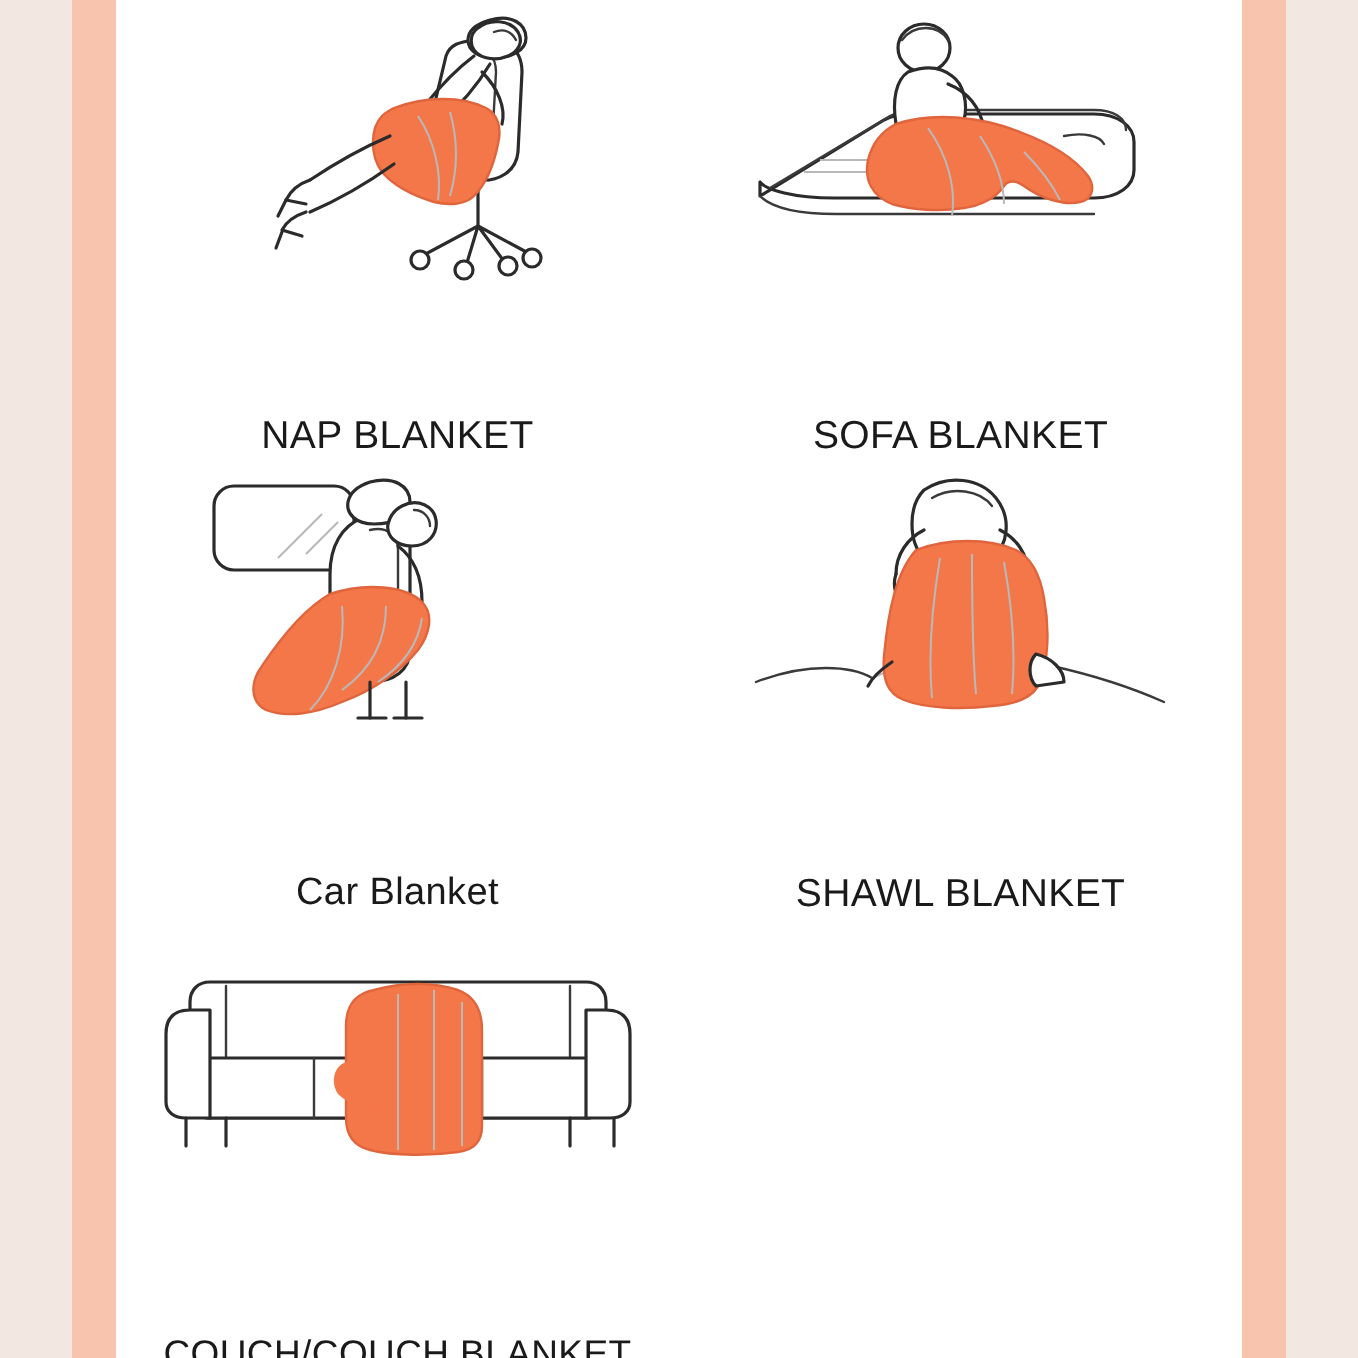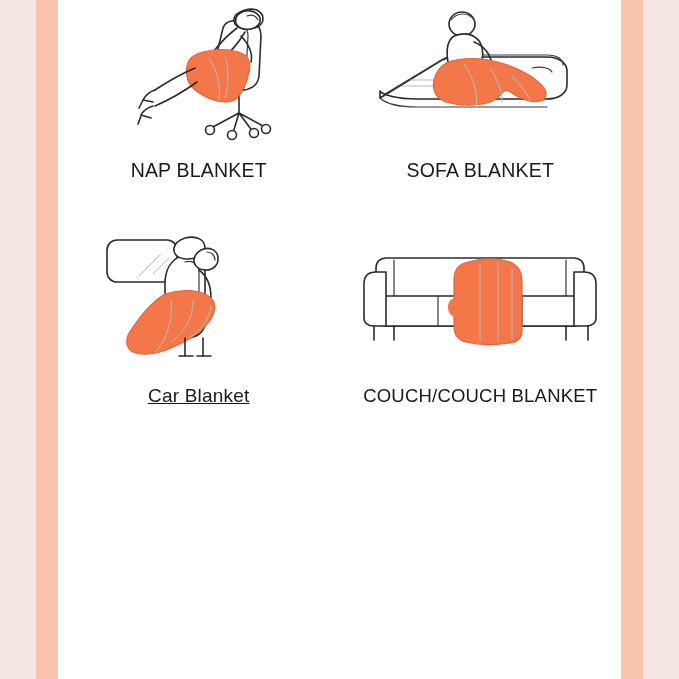--- a/index.html
+++ b/index.html
@@ -55,36 +55,37 @@
     grid-template-rows: 1fr 1fr 1fr;
   }
   .cell {
     position: relative;
     display: flex;
     flex-direction: column;
     align-items: center;
     justify-content: flex-start;
     padding-top: 6px;
     box-sizing: border-box;
+    gap: 48px;
   }
   .art {
     width: 260px;
     height: 150px;
     display: block;
   }
   .caption {
     margin-top: 4px;
     font-size: 19.5px;
     color: #1a1a1a;
     letter-spacing: 0.2px;
     text-align: center;
     line-height: 1.1;
     white-space: nowrap;
   }
-  .caption.mixed { font-size: 19px; text-decoration: underline; }
+  .caption.mixed { font-size: 19px; }
   .caption.small { font-size: 18.5px; }
 
   
   svg .ink   { fill: none; stroke: #2b2b2b; stroke-width: 1.6; stroke-linecap: round; stroke-linejoin: round; }
   svg .inkthin { fill: none; stroke: #3a3a3a; stroke-width: 1.2; stroke-linecap: round; stroke-linejoin: round; }
   svg .fab   { fill: #f4774a; stroke: #e0653c; stroke-width: 1.2; }
   svg .fab2  { fill: #f4774a; stroke: none; }
   svg .white { fill: #ffffff; stroke: #2b2b2b; stroke-width: 1.6; stroke-linejoin: round; }
   svg .hairline { fill: none; stroke: #b9b9b9; stroke-width: 1; }
 </style>
@@ -181,20 +182,42 @@
 
           <path class="fab" d="M96 62 c18 -6 38 -4 46 4 c6 6 4 16 -2 24 c-8 10 -22 20 -38 26 c-14 6 -28 8 -38 4 c-8 -4 -8 -14 -2 -22 c8 -12 20 -28 34 -36 z"></path>
           <path class="hairline" d="M102 68 c2 20 -4 40 -16 52 M124 68 c0 18 -8 32 -22 42 M142 74 c-2 14 -10 24 -22 32"></path>
 
           <path class="ink" d="M116 106 l0 18 M134 106 l0 18"></path>
           <path class="ink" d="M110 124 l14 0 M128 124 l14 0"></path>
         </svg>
         <div class="caption mixed">Car Blanket</div>
       </div>
 
+      <div class="cell">
+        <svg class="art" viewBox="0 0 260 150">
+
+          <path class="inkthin" d="M28 106 c26 -10 48 -8 58 -2 M176 98 c18 4 38 10 56 18"></path>
+          <path class="hairline" d="M86 104 c30 -14 64 -12 90 -6"></path>
+
+          <path class="white" d="M112 10 c12 -8 28 -6 36 4 c8 10 6 24 -2 30 l-34 0 c-8 -8 -8 -26 0 -34 z"></path>
+          <path class="inkthin" d="M116 14 c10 -6 24 -4 30 4"></path>
+
+          <path class="hairline" d="M118 38 c-2 18 0 36 4 52 M128 38 c0 18 0 36 2 52 M140 38 c2 18 2 36 0 52"></path>
+
+          <path class="ink" d="M112 30 c-8 4 -14 12 -14 22 M150 30 c8 4 14 12 14 22"></path>
+          <path class="ink" d="M98 52 c-2 6 0 12 4 16 M164 52 c2 6 0 12 -4 16"></path>
+
+          <path class="fab" d="M108 40 c16 -6 36 -6 50 0 c8 4 12 12 14 24 c3 16 2 32 -2 42 c-3 8 -12 11 -24 12 c-16 2 -34 1 -44 -3 c-8 -3 -11 -10 -10 -22 c2 -22 6 -42 16 -53 z"></path>
+          <path class="hairline" d="M120 44 c-4 24 -6 48 -4 70 M136 42 c0 24 0 48 2 70 M152 46 c4 22 6 44 4 66"></path>
+
+          <path class="white" d="M168 92 c8 2 14 8 14 14 l-14 2 c-4 -4 -4 -12 0 -16 z"></path>
+          <path class="ink" d="M96 96 c-6 4 -10 8 -12 12"></path>
+        </svg>
+        <div class="caption">SHAWL BLANKET</div>
+      </div>
 
       <div class="cell">
         <svg class="art" viewBox="0 0 260 150">
 
           <path class="white" d="M26 36 c0 -6 4 -10 10 -10 l188 0 c6 0 10 4 10 10 l0 48 c0 6 -4 10 -10 10 l-188 0 c-6 0 -10 -4 -10 -10 z"></path>
 
           <path class="inkthin" d="M44 28 l0 36 M130 28 l0 36 M216 28 l0 36"></path>
 
           <path class="white" d="M26 64 l208 0 l0 22 c0 5 -4 8 -10 8 l-188 0 c-6 0 -10 -3 -10 -8 z"></path>
           <path class="inkthin" d="M88 64 l0 30 M172 64 l0 30"></path>

